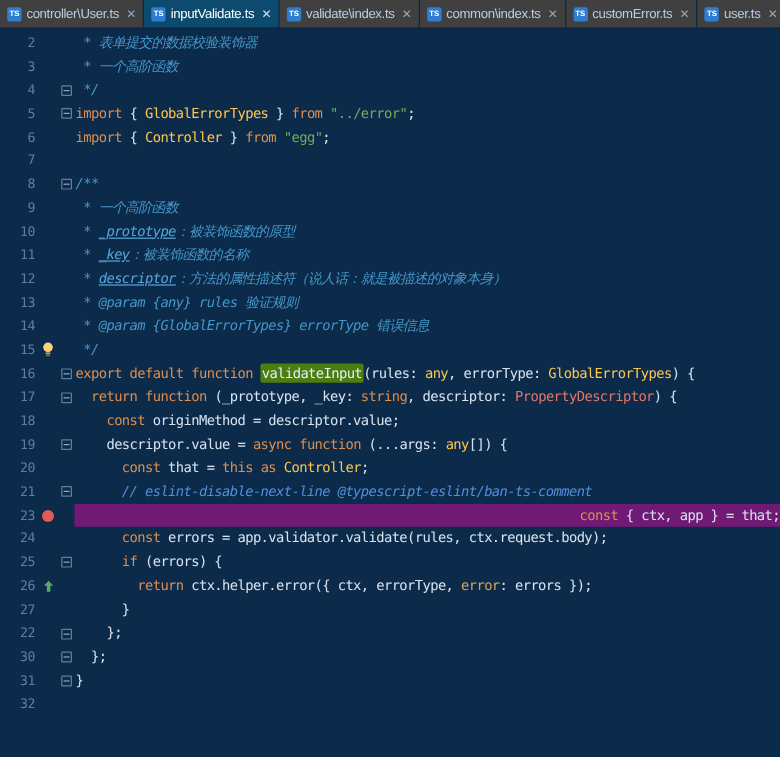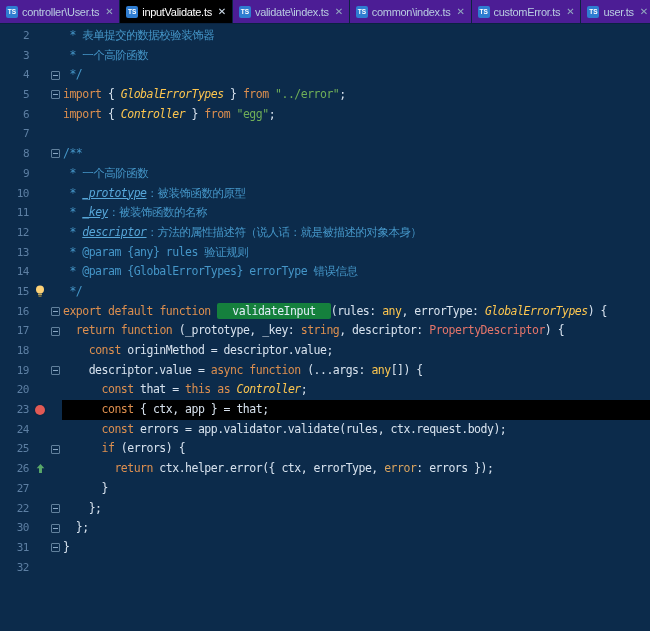--- a/index.html
+++ b/index.html
@@ -6,25 +6,25 @@
   html,body { width:650px; height:631px; overflow:hidden; }
   body { background:#0c2b4b; font-family:"DejaVu Sans Mono", monospace; }
 
   
   .tab-bar{
     display:flex; height:24px; background:#132f50; align-items:stretch;
     border-bottom:1px solid #0a2340; overflow:hidden;
   }
   .tab{
     display:flex; align-items:center; gap:4px; padding:0 6px;
-    background:#4c1d95; border-right:1px solid #0c2440;
+    background:#404040; border-right:1px solid #0c2440;
     font-family:"Liberation Sans", sans-serif; font-size:11px; letter-spacing:-0.3px;
     color:#b9cde1; cursor:pointer; white-space:nowrap;
   }
-  .tab.active{ background:#000000; color:#ffffff; }
+  .tab.active{ background:#0c4a6e; color:#ffffff; }
   .ts-icon{
     width:12px; height:12px; flex:none; background:#2f7dd1; color:#fff;
     font-size:6.5px; font-weight:bold; display:flex; align-items:center; justify-content:center;
     border-radius:2px; font-family:"Liberation Sans", sans-serif; letter-spacing:0;
   }
   .tab-close{ color:#93aac0; font-size:10px; margin-left:2px; }
   .tab.active .tab-close{ color:#d4e2f0; }
 
   
   .editor{ height:607px; padding-top:2px; overflow:hidden; position:relative; }
@@ -32,46 +32,46 @@
     display:flex; height:19.7px; line-height:19.7px;
     font-size:11.5px; letter-spacing:-0.5px; white-space:pre;
   }
   .ln{
     width:32px; flex:none; text-align:right; padding-right:3px;
     color:#5d7fa3; font-size:11px; letter-spacing:-0.5px;
   }
   .gut{ width:16px; flex:none; display:flex; align-items:center; justify-content:center; }
   .fold{ width:14px; flex:none; display:flex; align-items:center; justify-content:center; }
   .code{ flex:1; overflow:hidden; padding-left:1px; }
-  .line.hl-bp .code{ background:#000000; }
+  .line.hl-bp .code{ background:#701a75;text-align:right; }
 
   .fold-box{
     width:9px; height:9px; border:1px solid #61809c; border-radius:1px;
     position:relative; display:inline-block; background:#0c2b4b;
   }
   .fold-box::after{
     content:""; position:absolute; left:1px; right:1px; top:3px; height:1px; background:#8aa7c4;
   }
   .bp-dot{
     width:10px; height:10px; border-radius:50%; background:#e15a55;
     display:inline-block; box-shadow:0 0 2px #00000055;
   }
 
   
   .pln { color:#d7e2ee; }
   .kw  { color:#dd8f4f; }
-  .typ { color:#fdc64f;font-style:italic; }
+  .typ { color:#fdc64f; }
   .typi{ color:#fdc64f; }
   .cls { color:#e4756a; }
   .str { color:#6fae58; }
-  .doc { color:#4596c8; }
+  .doc { color:#4596c8; font-style:italic; }
   .docu{ color:#57a6d8; font-style:italic; text-decoration:underline; }
   .cmt { color:#4f8fdd; font-style:italic; }
   .okey{ color:#d8a35f;margin-top:12px; }
-  .fn  { color:#e3eefa; background:#15803d; border-radius:2px; padding:1px 15px; }
+  .fn  { color:#e3eefa; background:#4d7c0f; border-radius:2px; padding:1px 1px; }
 </style>
 </head>
 <body>
 
 <div class="ide">
   <div class="tab-bar">
       <div class="tab">
         <span class="ts-icon">TS</span>
         <span class="tab-label">controller\User.ts</span>
         <span class="tab-close">✕</span>
@@ -119,20 +119,21 @@
       <div class="line"><span class="ln">15</span><span class="gut"><svg width="10" height="13" viewBox="0 0 10 13">
             <circle cx="5" cy="4.4" r="4" fill="#fed277"></circle>
             <rect x="3" y="8.6" width="4" height="1.6" fill="#b7a15a"></rect>
             <rect x="3.5" y="10.6" width="3" height="1.3" fill="#8c7a40"></rect>
           </svg></span><span class="fold"></span><span class="code"><span class="doc"> */</span></span></div>
       <div class="line"><span class="ln">16</span><span class="gut"></span><span class="fold"><span class="fold-box"></span></span><span class="code"><span class="kw">export</span><span class="pln"> </span><span class="kw">default</span><span class="pln"> </span><span class="kw">function</span><span class="pln"> </span><span class="fn">validateInput</span><span class="pln">(rules: </span><span class="typi">any</span><span class="pln">, errorType: </span><span class="typ">GlobalErrorTypes</span><span class="pln">) {</span></span></div>
       <div class="line"><span class="ln">17</span><span class="gut"></span><span class="fold"><span class="fold-box"></span></span><span class="code"><span class="pln">  </span><span class="kw">return</span><span class="pln"> </span><span class="kw">function</span><span class="pln"> (_prototype, _key: </span><span class="kw">string</span><span class="pln">, descriptor: </span><span class="cls">PropertyDescriptor</span><span class="pln">) {</span></span></div>
       <div class="line"><span class="ln">18</span><span class="gut"></span><span class="fold"></span><span class="code"><span class="pln">    </span><span class="kw">const</span><span class="pln"> originMethod = descriptor.value;</span></span></div>
       <div class="line"><span class="ln">19</span><span class="gut"></span><span class="fold"><span class="fold-box"></span></span><span class="code"><span class="pln">    descriptor.value = </span><span class="kw">async</span><span class="pln"> </span><span class="kw">function</span><span class="pln"> (...args: </span><span class="typi">any</span><span class="pln">[]) {</span></span></div>
       <div class="line"><span class="ln">20</span><span class="gut"></span><span class="fold"></span><span class="code"><span class="pln">      </span><span class="kw">const</span><span class="pln"> that = </span><span class="kw">this</span><span class="pln"> </span><span class="kw">as</span><span class="pln"> </span><span class="typ">Controller</span><span class="pln">;</span></span></div>
+      <div class="line"><span class="ln">21</span><span class="gut"></span><span class="fold"><span class="fold-box"></span></span><span class="code"><span class="pln">      </span><span class="cmt">// eslint-disable-next-line @typescript-eslint/ban-ts-comment</span></span></div>
       <div class="line hl-bp"><span class="ln">23</span><span class="gut"><span class="bp-dot"></span></span><span class="fold"></span><span class="code"><span class="pln">      </span><span class="kw">const</span><span class="pln"> { ctx, app } = that;</span></span></div>
       <div class="line"><span class="ln">24</span><span class="gut"></span><span class="fold"></span><span class="code"><span class="pln">      </span><span class="kw">const</span><span class="pln"> errors = app.validator.validate(rules, ctx.request.body);</span></span></div>
       <div class="line"><span class="ln">25</span><span class="gut"></span><span class="fold"><span class="fold-box"></span></span><span class="code"><span class="pln">      </span><span class="kw">if</span><span class="pln"> (errors) {</span></span></div>
       <div class="line"><span class="ln">26</span><span class="gut"><svg width="11" height="11" viewBox="0 0 12 12">
             <path d="M6 1l4.2 4.6H7.6V11H4.4V5.6H1.8Z" fill="#59a869"></path>
           </svg></span><span class="fold"></span><span class="code"><span class="pln">        </span><span class="kw">return</span><span class="pln"> ctx.helper.error({ ctx, errorType, </span><span class="okey">error</span><span class="pln">: errors });</span></span></div>
       <div class="line"><span class="ln">27</span><span class="gut"></span><span class="fold"></span><span class="code"><span class="pln">      }</span></span></div>
       <div class="line"><span class="ln">22</span><span class="gut"></span><span class="fold"><span class="fold-box"></span></span><span class="code"><span class="pln">    };</span></span></div>
       <div class="line"><span class="ln">30</span><span class="gut"></span><span class="fold"><span class="fold-box"></span></span><span class="code"><span class="pln">  };</span></span></div>
       <div class="line"><span class="ln">31</span><span class="gut"></span><span class="fold"><span class="fold-box"></span></span><span class="code"><span class="pln">}</span></span></div>

